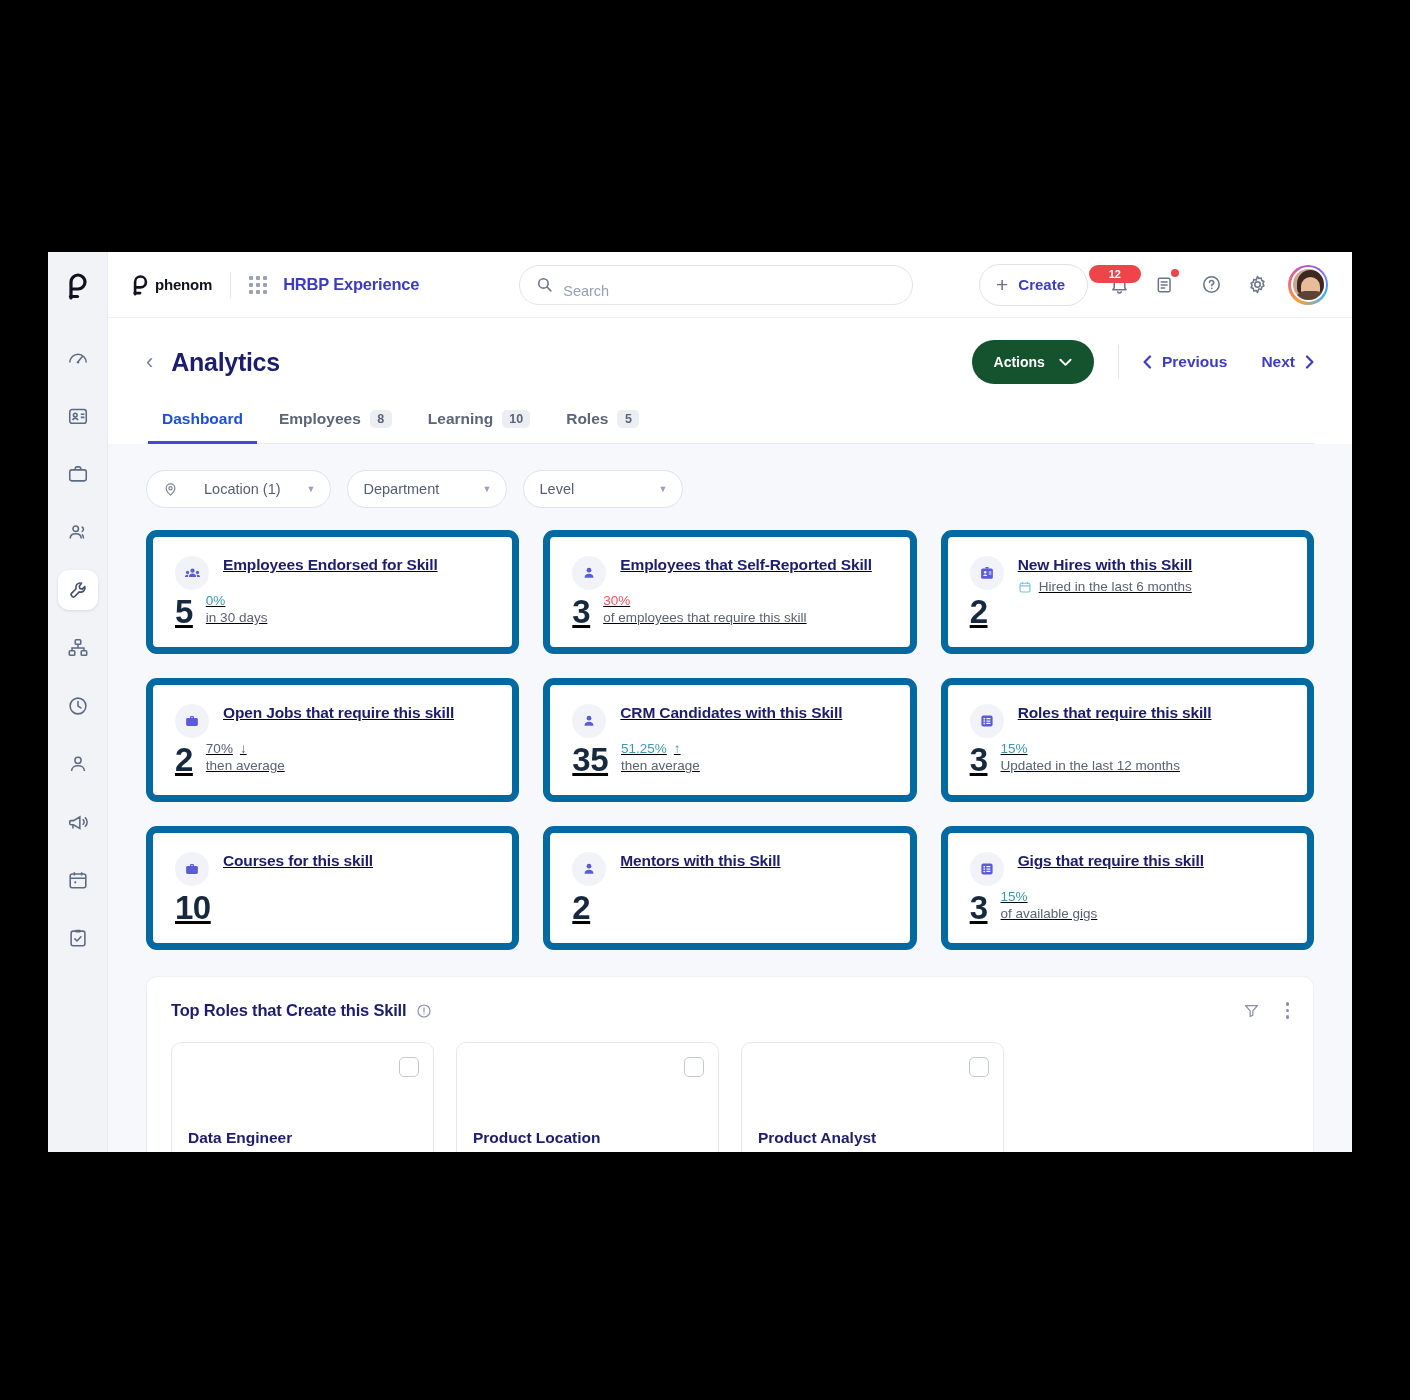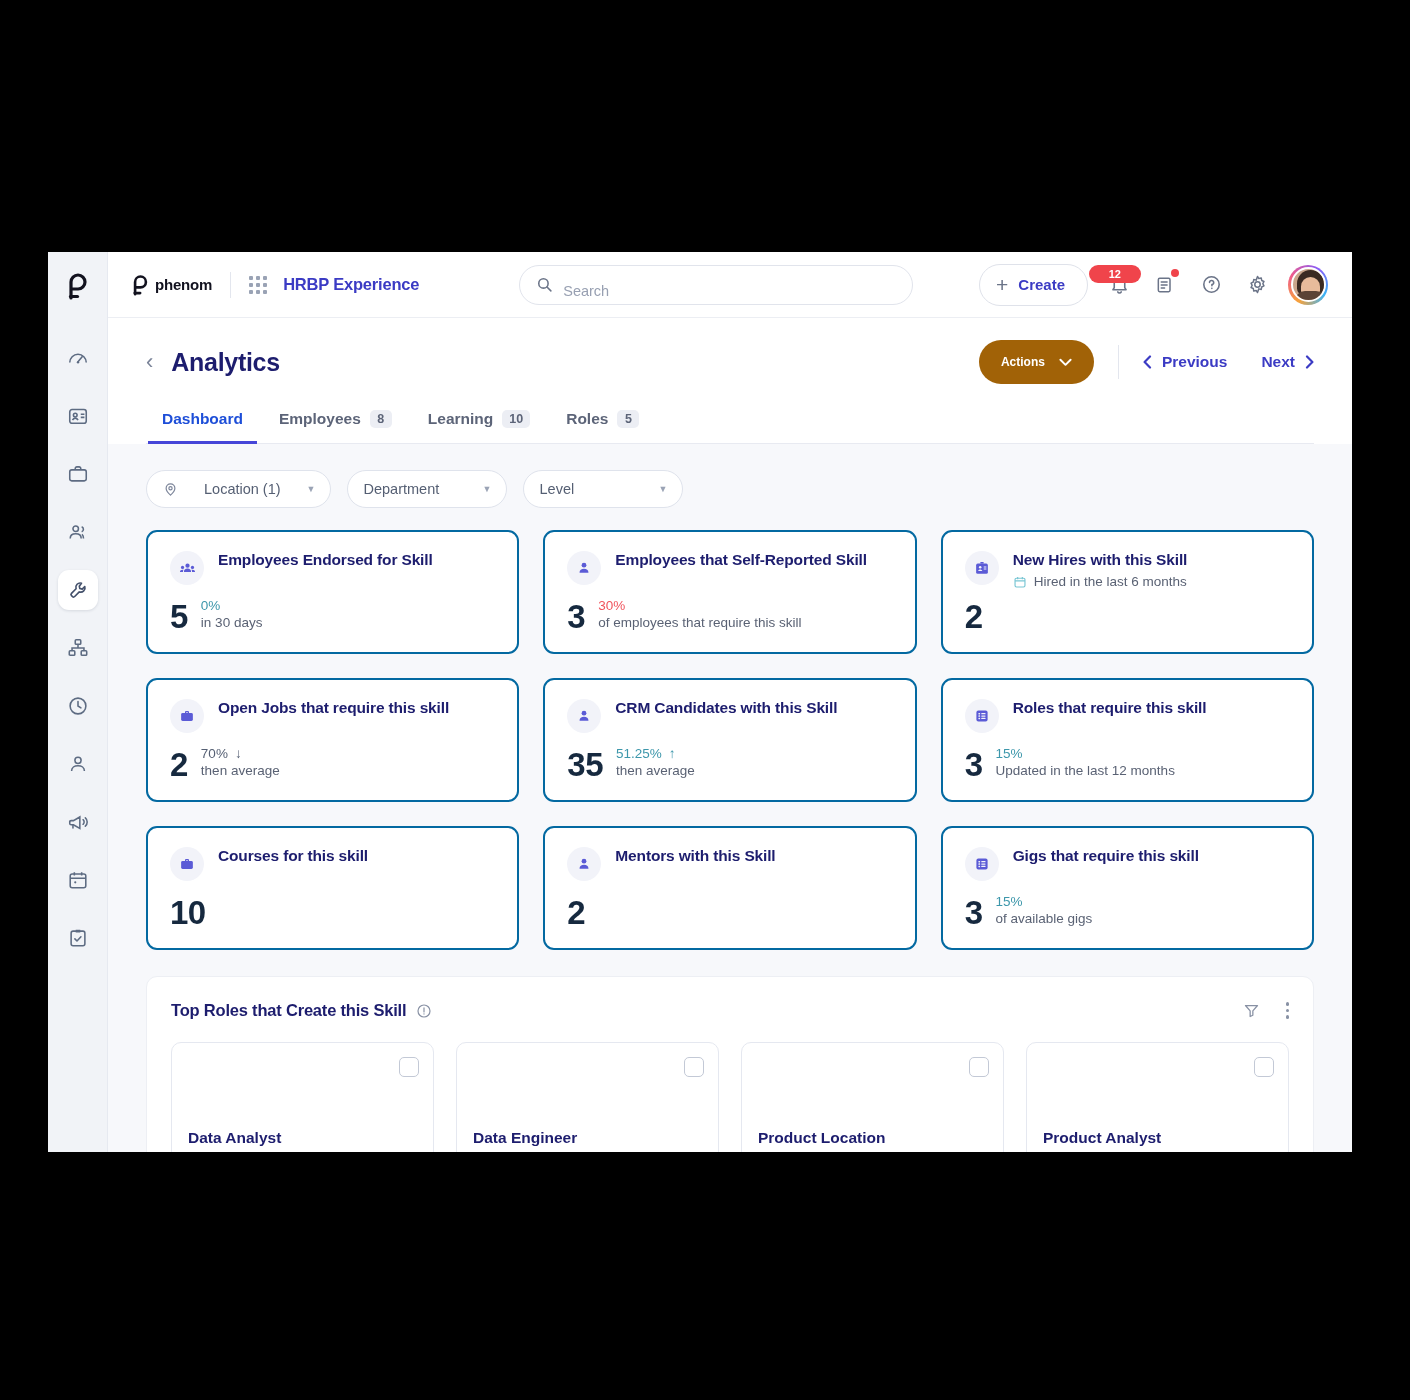--- a/index.html
+++ b/index.html
@@ -87,22 +87,22 @@
   .av-face { position:absolute; left:8px; top:8px; width:19px; height:22px; background:#e8bb9b; border-radius:10px 10px 9px 9px; }
   .av-body { position:absolute; left:2px; bottom:-3px; width:31px; height:12px; background:#5b4336; border-radius:10px 10px 0 0; }
 
   
   .page-head { background:#fff; padding: 22px 38px 0 38px; }
   .ph-row { display: flex; align-items: center; }
   .back-chev { font-size: 22px; color: #7b8499; cursor: pointer; line-height:1; margin-right: 18px; font-weight: 300; }
   .page-title { font-size: 25px; font-weight: 700; color: #1d1d6e; letter-spacing: -.3px; }
   .ph-right { margin-left: auto; display: flex; align-items: center; }
   .actions-btn {
-    height: 44px; padding: 0 22px; border-radius: 23px; background: #a16207; color: #fff;
-    font-size: 12px; font-weight: 700; display: flex; align-items: center; gap: 14px; cursor: pointer; border: 0;
+    height: 44px; padding: 0 22px; border-radius: 23px; background: #14532d; color: #fff;
+    font-size: 14px; font-weight: 700; display: flex; align-items: center; gap: 14px; cursor: pointer; border: 0;
     font-family: "Liberation Sans", sans-serif;
   }
   .hdiv { width:1px; height:34px; background:#e3e6ee; margin: 0 24px; }
   .pager { display:flex; align-items:center; gap: 34px; }
   .pager-btn { display:flex; align-items:center; gap:10px; font-size:15.5px; font-weight:700; color:#3b3bc4; cursor:pointer; }
 
   
   .tabs { display: flex; gap: 8px; margin-top: 26px; border-bottom: 1px solid #e8eaf1; padding-left: 2px; }
   .tab {
     display: flex; align-items: center; gap: 9px; padding: 0 14px 13px 14px;
@@ -121,22 +121,22 @@
   .filters { display: flex; gap: 16px; margin-bottom: 22px; }
   .filter-pill {
     height: 38px; border: 1px solid #dfe3ec; border-radius: 20px; background: #fff;
     display: flex; align-items: center; gap: 26px; padding: 0 14px 0 16px; cursor: pointer;
     font-size: 14.5px; color: #555f73; min-width: 160px;
   }
   .filter-pill .caret { margin-left: auto; color: #9aa3b5; font-size: 9px; }
 
   .cards-grid { display: grid; grid-template-columns: repeat(3, 1fr); gap: 24px; }
   .mcard {
-    background: #fff; border: 2px solid #0369a1; border-radius: 11px;
-    padding: 18px 22px 20px 22px; height: 124px; display: flex; flex-direction: column;
+    background: #fff; border: 7px solid #0369a1; border-radius: 11px;
+    padding: 18px 22px 20px 22px; height: 124px; display: flex; flex-direction: column; text-decoration: underline;
   }
   .mcard-head { display: flex; gap: 14px; align-items: flex-start; }
   .mcard-icon {
     width: 34px; height: 34px; flex: 0 0 34px; border-radius: 50%; background: #f2f3f9;
     display: flex; align-items: center; justify-content: center; color: #5b5bd6; margin-top: 1px;
   }
   .mcard-title { font-size: 15.5px; font-weight: 700; color: #1d1d6e; letter-spacing: -.15px; line-height: 1.25; }
   .mcard-sub { display:flex; align-items:center; gap:7px; font-size:13.5px; color:#5a6274; margin-top:5px; }
   .mcard-body { margin-top: auto; display: flex; align-items: flex-end; gap: 13px; }
   .mcard-value { font-size: 33px; font-weight: 700; color: #16293f; line-height: .95; letter-spacing: -.5px; }
@@ -656,24 +656,20 @@
             <span class="dots">
                 <i></i>
                 <i></i>
                 <i></i>
               </span>
           </div>
         </div>
         <div class="role-grid">
           <div class="role-card">
             <span class="role-check"></span>
-            <span class="role-name">Data Analyst</span>
-          </div>
-          <div class="role-card">
-            <span class="role-check"></span>
             <span class="role-name">Data Engineer</span>
           </div>
           <div class="role-card">
             <span class="role-check"></span>
             <span class="role-name">Product Location</span>
           </div>
           <div class="role-card">
             <span class="role-check"></span>
             <span class="role-name">Product Analyst</span>
           </div>

